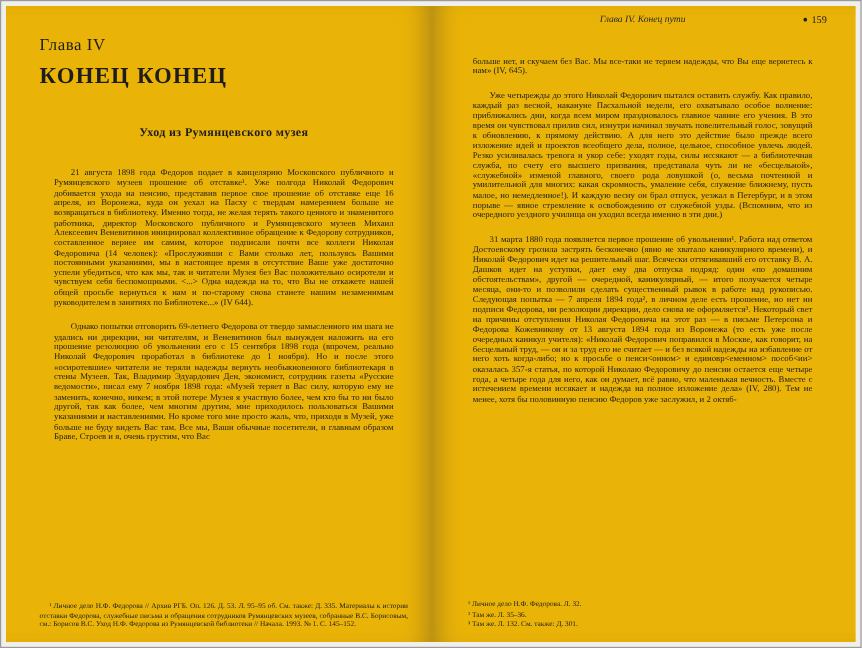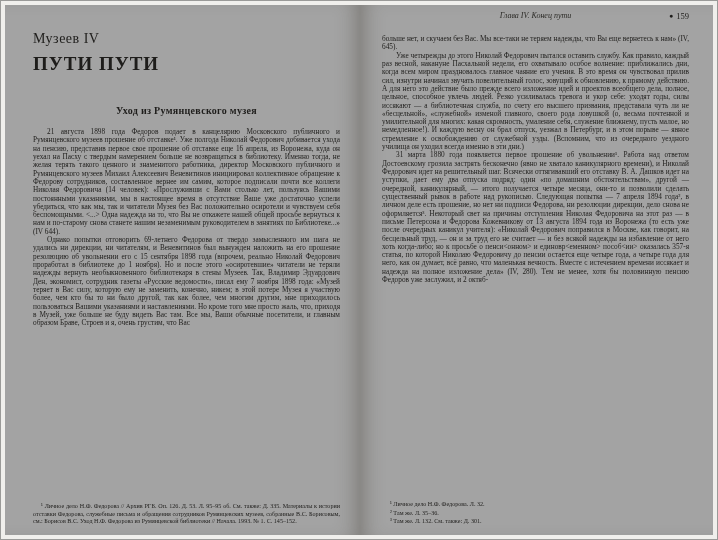--- a/index.html
+++ b/index.html
@@ -15,21 +15,21 @@
     position: absolute;
     inset: 0;
     box-sizing: border-box;
     border: 1px solid #9a9a98;
     background: #f0efec;
     display: flex;
     padding: 4px;
   }
   .page {
     flex: 1;
-    background: #a3a3a3;
+    background: #eab308;
     position: relative;
     box-sizing: border-box;
     color: #1e1d1b;
     display: flex;
     flex-direction: column;
   }
   .page-left {
     box-shadow: inset -16px 0 20px -12px rgba(60,55,45,0.38);
     padding: 20px 20px 8px 28px;
   }
@@ -54,21 +54,21 @@
     text-align: center;
     letter-spacing: 0.3px;
     margin: 0 0 12px 0;
   }
   .body-text {
     font-size: 7.3px;
     line-height: 1.14;
     text-align: justify;
   }
   .body-text p {
-    margin: 0;
+    margin: 12px;
     text-indent: 14px;
   }
   .body-text p.continuation {
     text-indent: 0;
   }
   .running-header-row {
     position: relative;
     height: 14px;
     margin-bottom: 10px;
   }
@@ -98,22 +98,22 @@
     padding-top: 6px;
   }
   .footnotes .fn { margin: 0 0 1px 0; text-indent: 8px; }
 </style>
 </head>
 <body>
 
 <div class="spread">
 
   <div class="page page-left">
-    <div class="chapter-label">Музеев IV</div>
-    <div class="chapter-title">ПУТИ ПУТИ</div>
+    <div class="chapter-label">Глава IV</div>
+    <div class="chapter-title">КОНЕЦ КОНЕЦ</div>
     <div class="section-title">Уход из Румянцевского музея</div>
     <div class="body-text">
       <p>21 августа 1898 года Федоров подает в канцелярию Московского публичного и Румянцевского музеев прошение об отставке¹. Уже полгода Николай Федорович добивается ухода на пенсию, представив первое свое прошение об отставке еще 16 апреля, из Воронежа, куда он уехал на Пасху с твердым намерением больше не возвращаться в библиотеку. Именно тогда, не желая терять такого ценного и знаменитого работника, директор Московского публичного и Румянцевского музеев Михаил Алексеевич Веневитинов инициировал коллективное обращение к Федорову сотрудников, составленное вернее им самим, которое подписали почти все коллеги Николая Федоровича (14 человек): «Прослуживши с Вами столько лет, пользуясь Вашими постоянными указаниями, мы в настоящее время в отсутствие Ваше уже достаточно успели убедиться, что как мы, так и читатели Музея без Вас положительно осиротели и чувствуем себя беспомощными. &lt;...&gt; Одна надежда на то, что Вы не откажете нашей общей просьбе вернуться к нам и по-старому снова станете нашим незаменимым руководителем в занятиях по Библиотеке...» (IV 644).</p>
       <p>Однако попытки отговорить 69-летнего Федорова от твердо замысленного им шага не удались ни дирекции, ни читателям, и Веневитинов был вынужден наложить на его прошение резолюцию об увольнении его с 15 сентября 1898 года (впрочем, реально Николай Федорович проработал в библиотеке до 1 ноября). Но и после этого «осиротевшие» читатели не теряли надежды вернуть необыкновенного библиотекаря в стены Музеев. Так, Владимир Эдуардович Ден, экономист, сотрудник газеты «Русские ведомости», писал ему 7 ноября 1898 года: «Музей теряет в Вас силу, которую ему не заменить, конечно, никем; в этой потере Музея я участвую более, чем кто бы то ни было другой, так как более, чем многим другим, мне приходилось пользоваться Вашими указаниями и наставлениями. Но кроме того мне просто жаль, что, приходя в Музей, уже больше не буду видеть Вас там. Все мы, Ваши обычные посетители, и главным образом Браве, Строев и я, очень грустим, что Вас</p>
     </div>
     <div class="footnotes">
       <p class="fn">¹ Личное дело Н.Ф. Федорова // Архив РГБ. Оп. 126. Д. 53. Л. 95–95 об. См. также: Д. 335. Материалы к истории отставки Федорова, служебные письма и обращения сотрудников Румянцевских музеев, собранные В.С. Борисовым, см.: Борисов В.С. Уход Н.Ф. Федорова из Румянцевской библиотеки // Начала. 1993. № 1. С. 145–152.</p>
     </div>
   </div>
 

